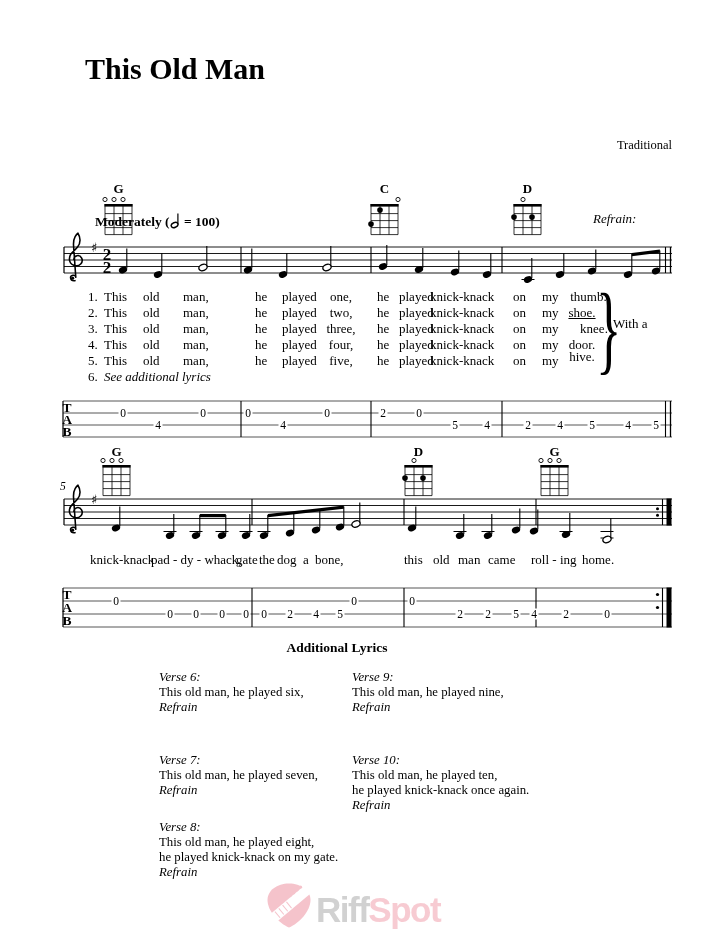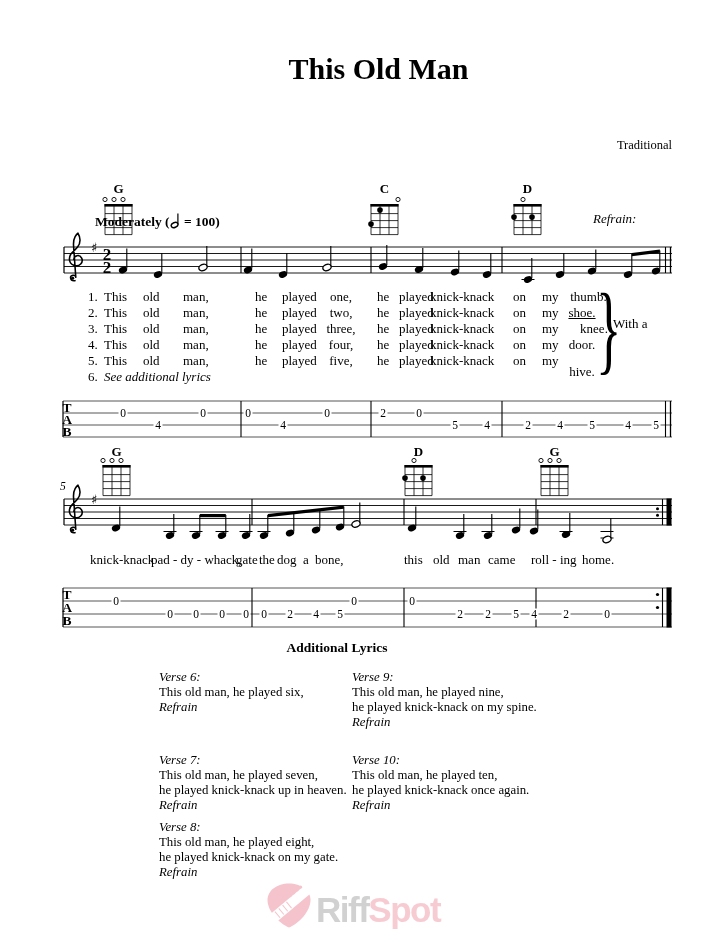--- a/index.html
+++ b/index.html
@@ -15,21 +15,21 @@
   .brace{font-size:96px;font-weight:400;transform:scale(0.55,1.04);transform-origin:left top;line-height:88px;}
   .add-title{font-weight:bold;font-size:13.5px;text-align:center;}
   .lyric-block{position:absolute;font-size:12.8px;line-height:15px;white-space:nowrap;}
   svg{position:absolute;left:0;top:0;}
 </style>
 </head>
 <body>
 
 <div class="page">
 
-  <div class="abs title" style="left:85px;top:52px;width:587px;text-align:center;">This Old Man</div>
+  <div class="abs title" style="left:85px;top:52px;width:587px;text-align:left;">This Old Man</div>
 
   <div class="abs byline" style="left:400px;top:138px;width:272px;text-align:right;">Traditional</div>
 
   <div class="abs tempo" style="left:95px;top:164px;">
     <span>Moderately</span>
     <span>(</span><svg width="11" height="17" style="position:relative;display:inline-block;vertical-align:-3px;">
       <ellipse cx="4.6" cy="13" rx="3.5" ry="2.4" transform="rotate(-21 4.6 13)" fill="none" stroke="#000" stroke-width="1.4"></ellipse>
       <line x1="7.9" y1="12.2" x2="7.9" y2="1.5" stroke="#000" stroke-width="1.2"></line>
     </svg> <span>= 100)</span>
   </div>
@@ -96,21 +96,21 @@
       <span class="verse-word" style="top: 353px; left: 143px;">old</span>
       <span class="verse-word" style="top: 353px; left: 183px;">man,</span>
       <span class="verse-word" style="top: 353px; left: 255px;">he</span>
       <span class="verse-word" style="top: 353px; left: 282px;">played</span>
       <span class="verse-word" style="top: 353px; left: 341px; transform: translateX(-50%);">five,</span>
       <span class="verse-word" style="top: 353px; left: 377px;">he</span>
       <span class="verse-word" style="top: 353px; left: 399px;">played</span>
       <span class="verse-word" style="top: 353px; left: 430px;">knick-knack</span>
       <span class="verse-word" style="top: 353px; left: 513px;">on</span>
       <span class="verse-word" style="top: 353px; left: 542px;">my</span>
-      <span class="verse-word" style="top: 364px; left: 582px; transform: translateX(-50%);">hive.</span>
+      <span class="verse-word" style="top: 349px; left: 582px; transform: translateX(-50%);">hive.</span>
       <span class="verse-word" style="left: 88px; top: 369px;">6.</span>
       <span class="verse-word italic" style="left: 104px; top: 369px; text-align: right;">See additional lyrics</span>
     </div>
 
   <div class="abs brace" style="left:596px;top:283px;">}</div>
   <div class="abs" style="left:613px;top:316px;font-size:13px;">With a</div>
 
   <div class="abs" id="lyrics2">
       <span class="verse-word" style="left: 90px; top: 552px;">knick-knack</span>
       <span class="verse-word" style="left: 151px; top: 552px;">pad - dy - whack,</span>
@@ -130,33 +130,31 @@
   <div class="abs add-title" style="left:130px;top:640px;width:414px;">Additional Lyrics</div>
   <div class="abs" id="addlyrics">
       <div class="lyric-block" style="left: 159px; top: 670px;">
         <div class="italic">Verse 6:</div>
         <div>This old man, he played six,</div>
         <div class="italic">Refrain</div>
       </div>
       <div class="lyric-block" style="left: 159px; top: 753px;">
         <div class="italic">Verse 7:</div>
         <div>This old man, he played seven,</div>
-        <div>he played knick-knack up in heaven.</div>
         <div class="italic">Refrain</div>
       </div>
       <div class="lyric-block" style="left: 159px; top: 820px;">
         <div class="italic">Verse 8:</div>
         <div>This old man, he played eight,</div>
         <div>he played knick-knack on my gate.</div>
         <div class="italic">Refrain</div>
       </div>
       <div class="lyric-block" style="left: 352px; top: 670px;">
         <div class="italic">Verse 9:</div>
         <div>This old man, he played nine,</div>
-        <div>he played knick-knack on my spine.</div>
         <div class="italic">Refrain</div>
       </div>
       <div class="lyric-block" style="left: 352px; top: 753px;">
         <div class="italic">Verse 10:</div>
         <div>This old man, he played ten,</div>
         <div>he played knick-knack once again.</div>
         <div class="italic">Refrain</div>
       </div>
     </div>
 

